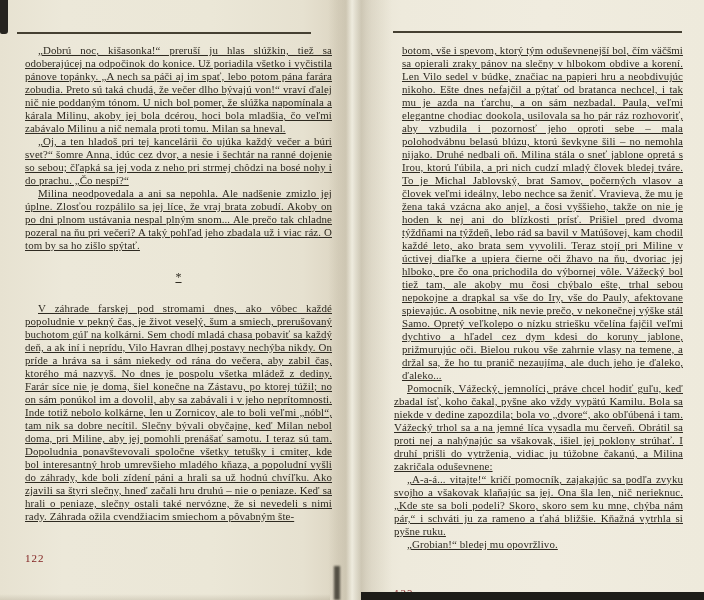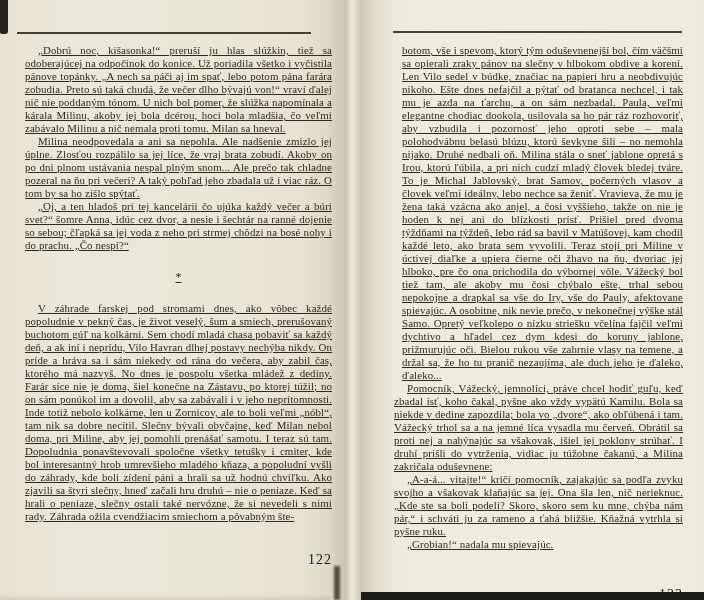--- a/index.html
+++ b/index.html
@@ -48,22 +48,22 @@
   .textcol p { margin: 0; text-indent: 13px; }
   .textcol p.no-indent { text-indent: 0; margin-left: 8px; }
 
   .section-break {
     height: 50px; display: flex; align-items: center; justify-content: center;
     font-size: 12px; color: #2e2a21; text-indent: 0;
   }
 
   .pagenum {
     position: absolute; top: 552px; height: 18px;
-    font-size: 14px; color: #0f172a; letter-spacing: 1px;
-    text-align: right;
+    font-size: 11px; color: #7f1d1d; letter-spacing: 1px;
+    text-align: left;
   }
   .pagenum.left  { left: 25px;  width: 307px; }
   .pagenum.right { left: 394px; width: 289px; margin-top: 35px; }
 
   .artifact { position: absolute; pointer-events: none; }
   .artifact.top-left {
     left: 0; top: 0; width: 8px; height: 34px;
     background: #26241f; border-radius: 0 0 3px 2px;
   }
   .artifact.bottom-right {
@@ -86,31 +86,31 @@
 
   <div class="page-left"></div>
   <div class="page-right"></div>
   <div class="gutter-shadow"></div>
 
   <div class="header-rule left"></div>
   <div class="header-rule right"></div>
 
   <div class="textcol left">
     <p>„Dobrú noc, kišasonka!“ preruší ju hlas slúžkin, tiež sa odoberajúcej na odpočinok do konice. Už poriadila všetko i vyčistila pánove topánky. „A nech sa páči aj im spať, lebo potom pána farára zobudia. Preto sú taká chudá, že večer dlho bývajú von!“ vraví ďalej nič nie poddaným tónom. U nich bol pomer, že slúžka napomínala a kárala Milinu, akoby jej bola dcérou, hoci bola mladšia, čo veľmi zabávalo Milinu a nič nemala proti tomu. Milan sa hneval.</p>
+    <p>„Oj, a ten hladoš pri tej kancelárii čo ujúka každý večer a búri svet?“ šomre Anna, idúc cez dvor, a nesie i šechtár na ranné dojenie so sebou; čľapká sa jej voda z neho pri strmej chôdzi na bosé nohy i do prachu. „Čo nespí?“</p>
     <p>Milina neodpovedala a ani sa nepohla. Ale nadšenie zmizlo jej úplne. Zlosťou rozpálilo sa jej líce, že vraj brata zobudí. Akoby on po dni plnom ustávania nespal plným snom... Ale prečo tak chladne pozeral na ňu pri večeri? A taký pohľad jeho zbadala už i viac ráz. O tom by sa ho zišlo spýtať.</p>
-    <p>„Oj, a ten hladoš pri tej kancelárii čo ujúka každý večer a búri svet?“ šomre Anna, idúc cez dvor, a nesie i šechtár na ranné dojenie so sebou; čľapká sa jej voda z neho pri strmej chôdzi na bosé nohy i do prachu. „Čo nespí?“</p>
     <div class="section-break">*</div>
     <p>V záhrade farskej pod stromami dnes, ako vôbec každé popoludnie v pekný čas, je život veselý, šum a smiech, prerušovaný buchotom gúľ na kolkárni. Sem chodí mladá chasa pobaviť sa každý deň, a ak iní i neprídu, Vilo Havran dlhej postavy nechýba nikdy. On príde a hráva sa i sám niekedy od rána do večera, aby zabil čas, ktorého má nazvyš. No dnes je pospolu všetka mládež z dediny. Farár síce nie je doma, šiel konečne na Zástavu, po ktorej túžil; no on sám ponúkol im a dovolil, aby sa zabávali i v jeho neprítomnosti. Inde totiž nebolo kolkárne, len u Zornicov, ale to boli veľmi „nóbl“, tam nik sa dobre necítil. Slečny bývali obyčajne, keď Milan nebol doma, pri Miline, aby jej pomohli prenášať samotu. I teraz sú tam. Dopoludnia ponavštevovali spoločne všetky tetušky i cmiter, kde bol interesantný hrob umrevšieho mladého kňaza, a popoludní vyšli do záhrady, kde boli zídení páni a hrali sa už hodnú chvíľku. Ako zjavili sa štyri slečny, hneď začali hru druhú – nie o peniaze. Keď sa hrali o peniaze, slečny ostali také nervózne, že si nevedeli s nimi rady. Záhrada ožila cvendžiacim smiechom a pôvabným šte-</p>
   </div>
 
   <div class="textcol right">
     <p class="no-indent">botom, vše i spevom, ktorý tým oduševnenejší bol, čím väčšmi sa opierali zraky pánov na slečny v hlbokom obdive a korení. Len Vilo sedel v búdke, značiac na papieri hru a neobdivujúc nikoho. Ešte dnes nefajčil a pýtať od bratanca nechcel, i tak mu je azda na ťarchu, a on sám nezbadal. Paula, veľmi elegantne chodiac dookola, usilovala sa ho pár ráz rozhovoriť, aby vzbudila i pozornosť jeho oproti sebe – mala polohodvábnu belasú blúzu, ktorú ševkyne šili – no nemohla nijako. Druhé nedbali oň. Milina stála o sneť jablone opretá s Irou, ktorú ľúbila, a pri nich cudzí mladý človek bledej tváre. To je Michal Jablovský, brat Samov, počerných vlasov a človek veľmi ideálny, lebo nechce sa ženiť. Vravieva, že mu je žena taká vzácna ako anjel, a čosi vyššieho, takže on nie je hoden k nej ani do blízkosti prísť. Prišiel pred dvoma týždňami na týždeň, lebo rád sa bavil v Matúšovej, kam chodil každé leto, ako brata sem vyvolili. Teraz stojí pri Miline v úctivej diaľke a upiera čierne oči žhavo na ňu, dvoriac jej hlboko, pre čo ona prichodila do výbornej vôle. Vážecký bol tiež tam, ale akoby mu čosi chýbalo ešte, trhal sebou nepokojne a drapkal sa vše do Iry, vše do Pauly, afektovane spievajúc. A osobitne, nik nevie prečo, v nekonečnej výške stál Samo. Opretý veľkolepo o nízku striešku včelína fajčil veľmi dychtivo a hľadel cez dym kdesi do koruny jablone, prižmurujúc oči. Bielou rukou vše zahrnie vlasy na temene, a držal sa, že ho tu pranič nezaujíma, ale duch jeho je ďaleko, ďaleko...</p>
     <p>Pomocník, Vážecký, jemnolíci, práve chcel hodiť guľu, keď zbadal ísť, koho čakal, pyšne ako vždy vypätú Kamilu. Bola sa niekde v dedine zapozdila; bola vo „dvore“, ako obľúbená i tam. Vážecký trhol sa a na jemné líca vysadla mu červeň. Obrátil sa proti nej a nahýnajúc sa všakovak, išiel jej poklony strúhať. I druhí prišli do vytrženia, vidiac ju túžobne čakanú, a Milina zakričala oduševnene:</p>
     <p>„A-a-á... vitajte!“ kričí pomocník, zajakajúc sa podľa zvyku svojho a všakovak klaňajúc sa jej. Ona šla len, nič nerieknuc. „Kde ste sa boli podeli? Skoro, skoro sem ku mne, chýba nám pár,“ i schváti ju za rameno a ťahá bližšie. Kňažná vytrhla si pyšne ruku.</p>
-    <p>„Grobian!“ nadala mu spievajúc.</p>
+    <p>„Grobian!“ bledej mu opovržlivo.</p>
   </div>
 
   <div class="pagenum left">122</div>
   <div class="pagenum right">123</div>
 
   <div class="artifact top-left"></div>
   <div class="artifact gutter-bottom"></div>
   <div class="artifact bottom-right"></div>
   <div class="artifact bottom-left-shade"></div>
 

